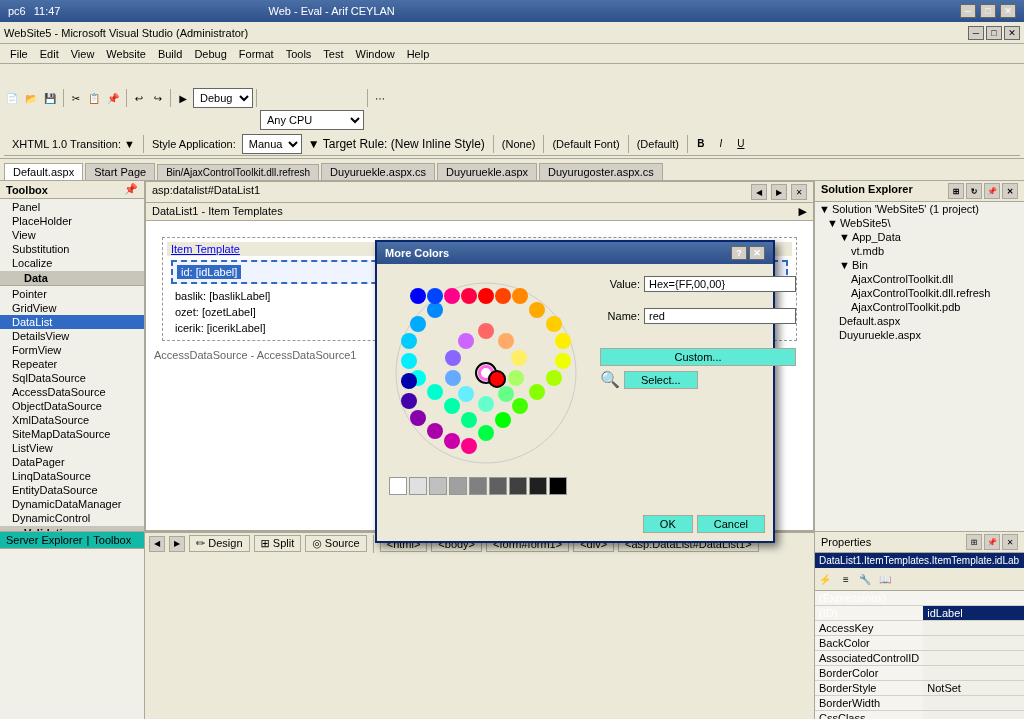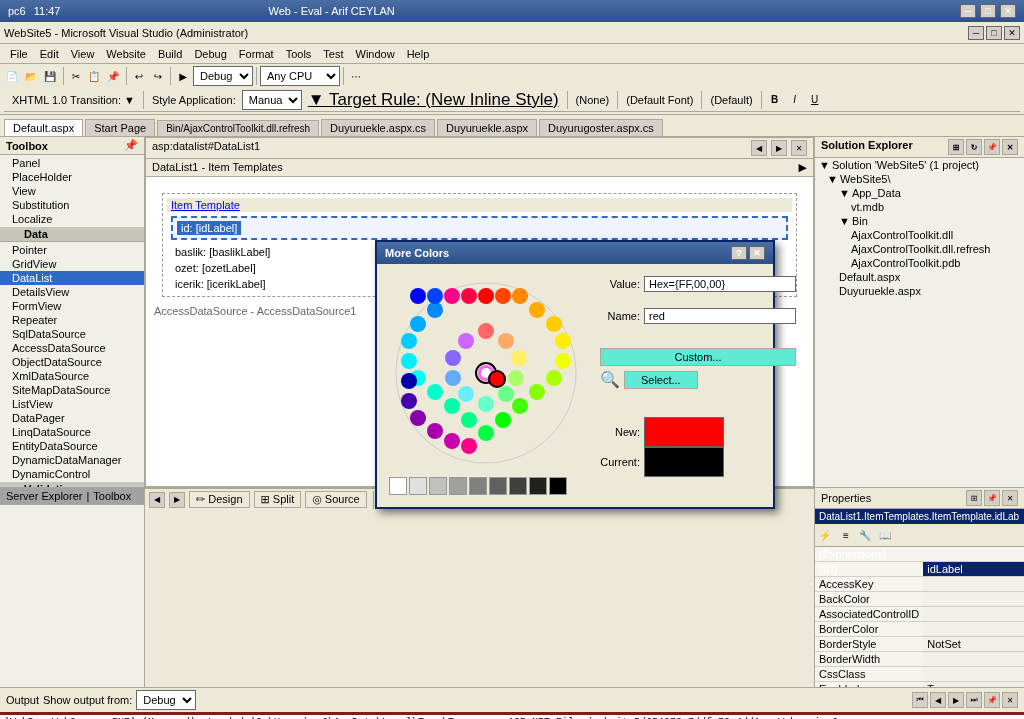--- a/index.html
+++ b/index.html
@@ -149,35 +149,35 @@
     <div class="tb-icon">📌</div>
     <div class="tb-separator"></div>
     <div class="tb-icon">↩</div>
     <div class="tb-icon">↪</div>
     <div class="tb-separator"></div>
     <div class="tb-icon">▶</div>
     <select class="combo-box" style="width:60px;">
       <option>Debug</option>
     </select>
     <div class="tb-separator"></div>
-    <select class="combo-box" style="width:80px;">
+    <select class="combo-box" style="width:104px;margin-top:44px;">
       <option>Any CPU</option>
     </select>
     <div class="tb-separator"></div>
     <div class="tb-icon">⋯</div>
   </div>
 
   <div class="second-toolbar" style="width:100%;">
     <span style="font-size:11px;padding:0 4px;">XHTML 1.0 Transition: ▼</span>
     <div class="tb-separator"></div>
     <span style="font-size:11px;padding:0 4px;">Style Application:</span>
     <select class="combo-box" style="width:60px;">
       <option>Manual</option>
     </select>
-    <span style="font-size:17px;padding:0 4px;text-decoration:underline;">▼ Target Rule: (New Inline Style)</span>
+    <span style="font-size:12px;padding:0 4px;">▼ Target Rule: (New Inline Style)</span>
     <div class="tb-separator"></div>
     <span style="font-size:11px;padding:0 4px;">(None)</span>
     <div class="tb-separator"></div>
     <span style="font-size:11px;padding:0 4px;">(Default Font)</span>
     <div class="tb-separator"></div>
     <span style="font-size:11px;padding:0 4px;">(Default)</span>
     <div class="tb-separator"></div>
     <div class="tb-icon" style="font-weight:bold;">B</div>
     <div class="tb-icon" style="font-style:italic;">I</div>
     <div class="tb-icon" style="text-decoration:underline;">U</div>
@@ -312,21 +312,21 @@
       </div>
       <div class="tree-item indent-2">
         <span>Duyuruekle.aspx</span>
       </div>
     </div>
   </div>
 </div>
 
 <div style="display:flex;height:200px;">
   <div style="width:145px;background:#f0efe8;border-right:1px solid #aca899;border-top:1px solid #aca899;">
-    <div style="padding:2px 6px;font-size:11px;background:#a3a3a3;border-bottom:1px solid #aca899;display:flex;align-items:center;gap:4px;">
+    <div style="padding:2px 6px;font-size:11px;background:#14b8a6;border-bottom:1px solid #aca899;display:flex;align-items:center;gap:4px;">
       <span>Server Explorer</span>
       <span>|</span>
       <span>Toolbox</span>
     </div>
   </div>
 
   <div style="flex:1;background:#ece9d8;border-top:1px solid #aca899;">
 
     <div class="nav-strip">
       <div class="scroll-btn">◀</div>
@@ -537,27 +537,21 @@
         </div>
 
         <div style="display:flex;flex-direction:column;gap:4px;margin-top:8px;">
           <button class="dialog-btn">Custom...</button>
           <div style="display:flex;align-items:center;gap:4px;">
             <span style="font-size:16px;color:#666;">🔍</span>
             <button class="dialog-btn">Select...</button>
           </div>
         </div>
 
-        <div style="margin-top:12px;">
-          <div class="field-row">
-            <span class="field-label">New:</span>
-            <div style="width:80px;height:30px;background:#FF0000;border:1px solid #666;"></div>
-          </div>
-          <div class="field-row">
-            <span class="field-label">Current:</span>
-            <div style="width:80px;height:30px;background:#000000;border:1px solid #666;"></div>
-          </div>
-        </div>
-      </div>
-    </div>
-
+      </div>
+    </div>
+
+    <div class="dialog-buttons">
+      <button class="dialog-btn">OK</button>
+      <button class="dialog-btn">Cancel</button>
+    </div>
   </div>
 </div>
 
 </body></html>

